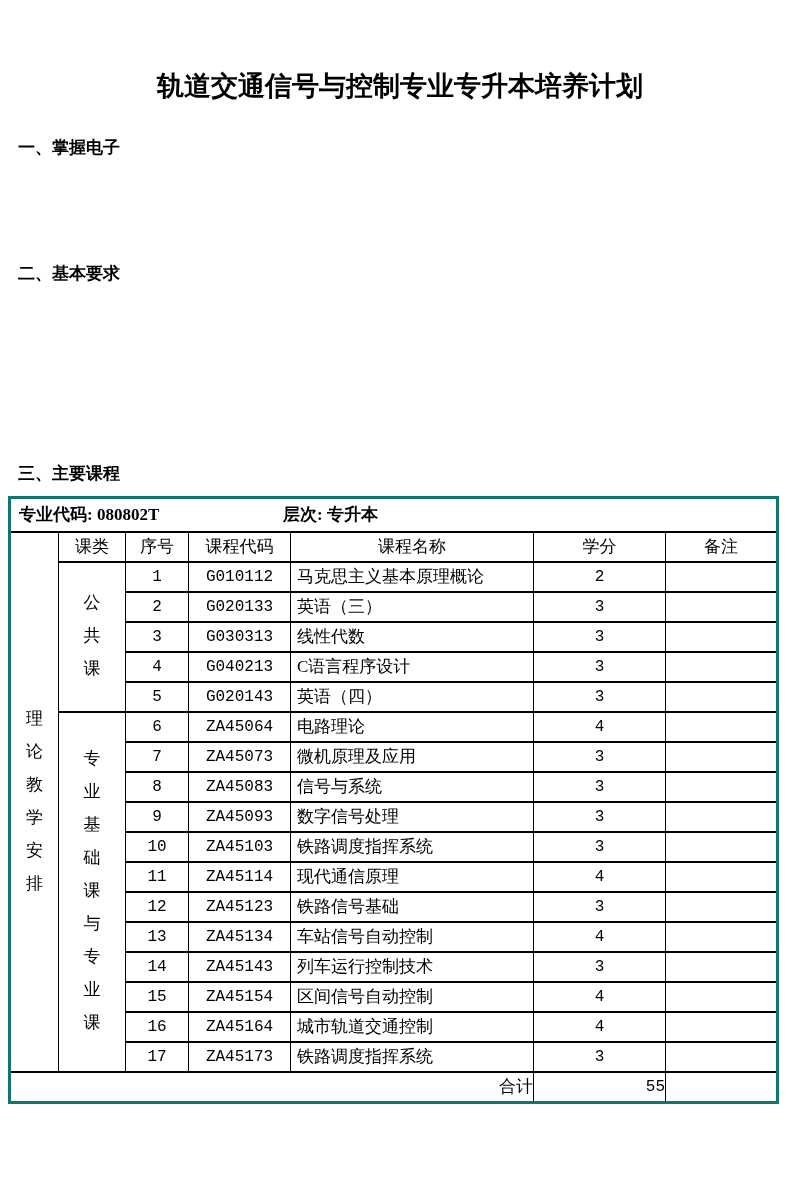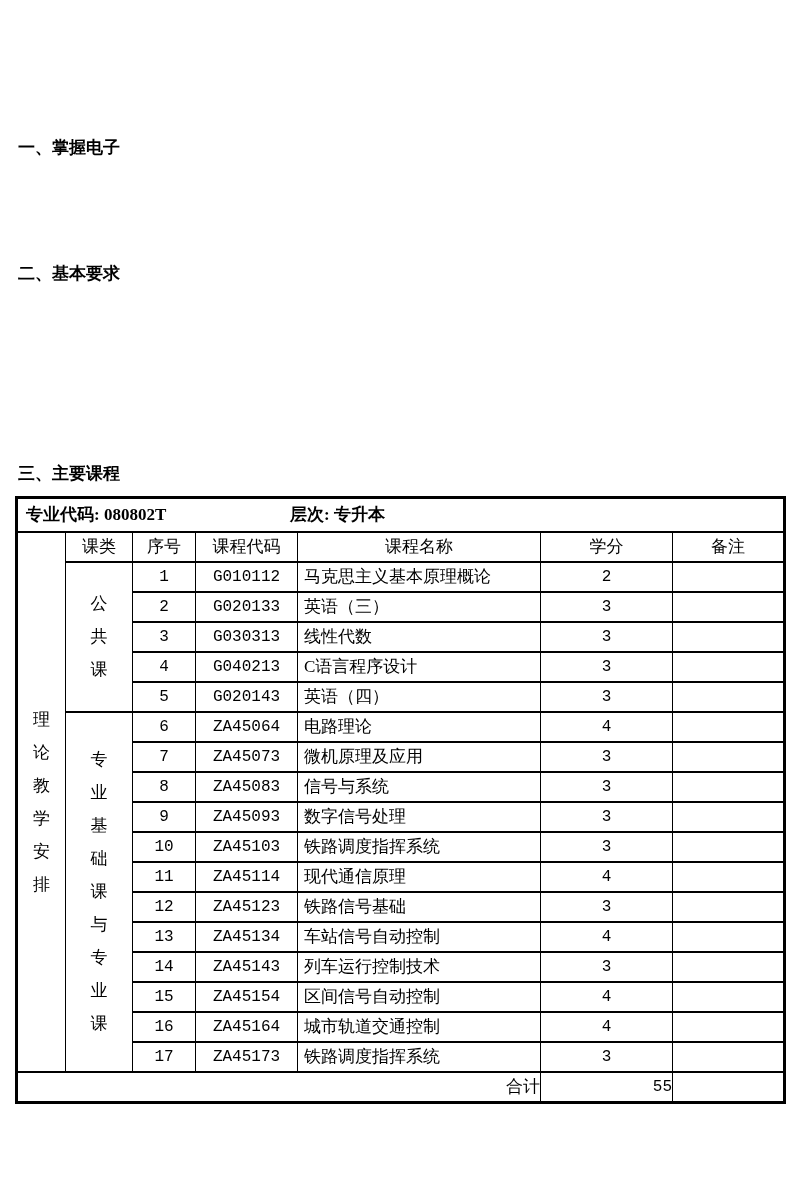--- a/index.html
+++ b/index.html
@@ -31,24 +31,24 @@
   .body-para {
     position: absolute; left: 6px; width: 758px;
     font-size: 17.8px; line-height: 27px;
     text-align: justify; text-justify: inter-ideograph;
     text-indent: 62px;
   }
   .body-para.p1 { top: 172px; }
   .body-para.p2 { top: 307px; }
 
   table.course-table {
-    position: absolute; top: 496px; left: 15px;
+    position: absolute; top: 496px; left: 8px;
     width: 769px;
     border-collapse: collapse; table-layout: fixed;
-    border: 3px solid #000000;
+    border: 3px solid #0f766e;
     font-size: 17px;
   }
   .course-table td {
     border: 1px solid #000;
     border-top-width: 2px; border-bottom-width: 2px;
     vertical-align: middle; text-align: center;
     padding: 0; height: 30px;
     overflow: hidden;
   }
   tr.info-row td {
@@ -59,29 +59,30 @@
   tr.head-row td { height: 30px; }
   .c-name { text-align: left !important; padding-left: 6px !important; }
   .c-seq, .c-code, .c-credit {
     font-family: "Liberation Mono", "DejaVu Sans Mono", monospace;
     font-size: 16px;
   }
   .vcell { padding: 0; }
   .vtext {
     width: 19px; margin: 6px auto;
     word-break: break-all; line-break: anywhere;
-    line-height: 33px; font-size: 17px; text-align: center;
+    line-height: 33px; font-size: 17px; text-align: center; font-family: Liberation Mono, monospace;
   }
   tr.total-row td { height: 31px; text-align: right; }
 </style>
 </head>
 <body>
 
 <div class="page">
 
+  <h1 class="doc-title">轨道交通信号与控制专业专升本培养计划</h1>
 
   <h2 class="sec-heading s1">一、掌握电子</h2>
 
   <h2 class="sec-heading s2">二、基本要求</h2>
 
   <h2 class="sec-heading s3">三、主要课程</h2>
 
   <table class="course-table">
     <colgroup>
       <col style="width:49px">

